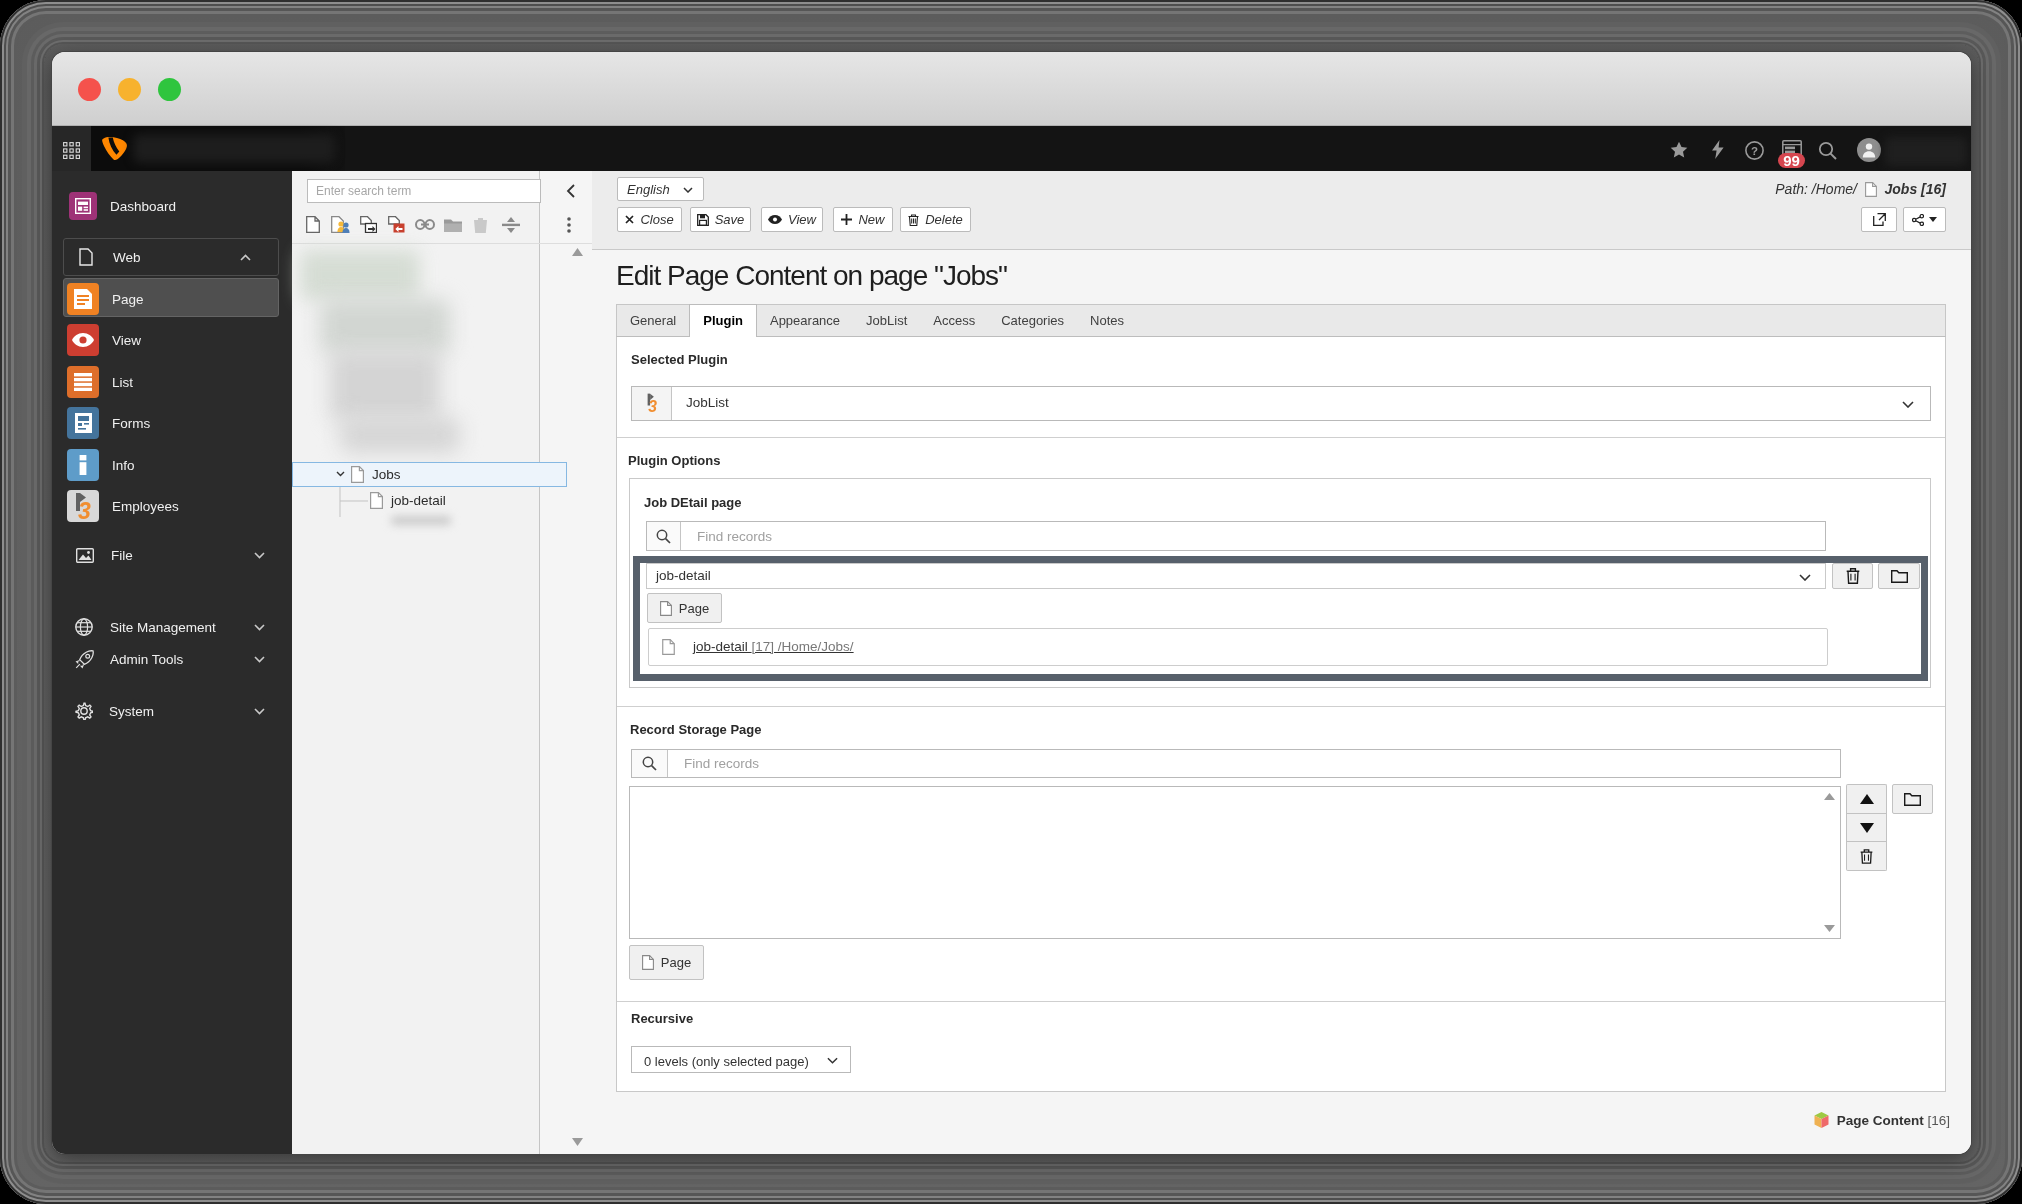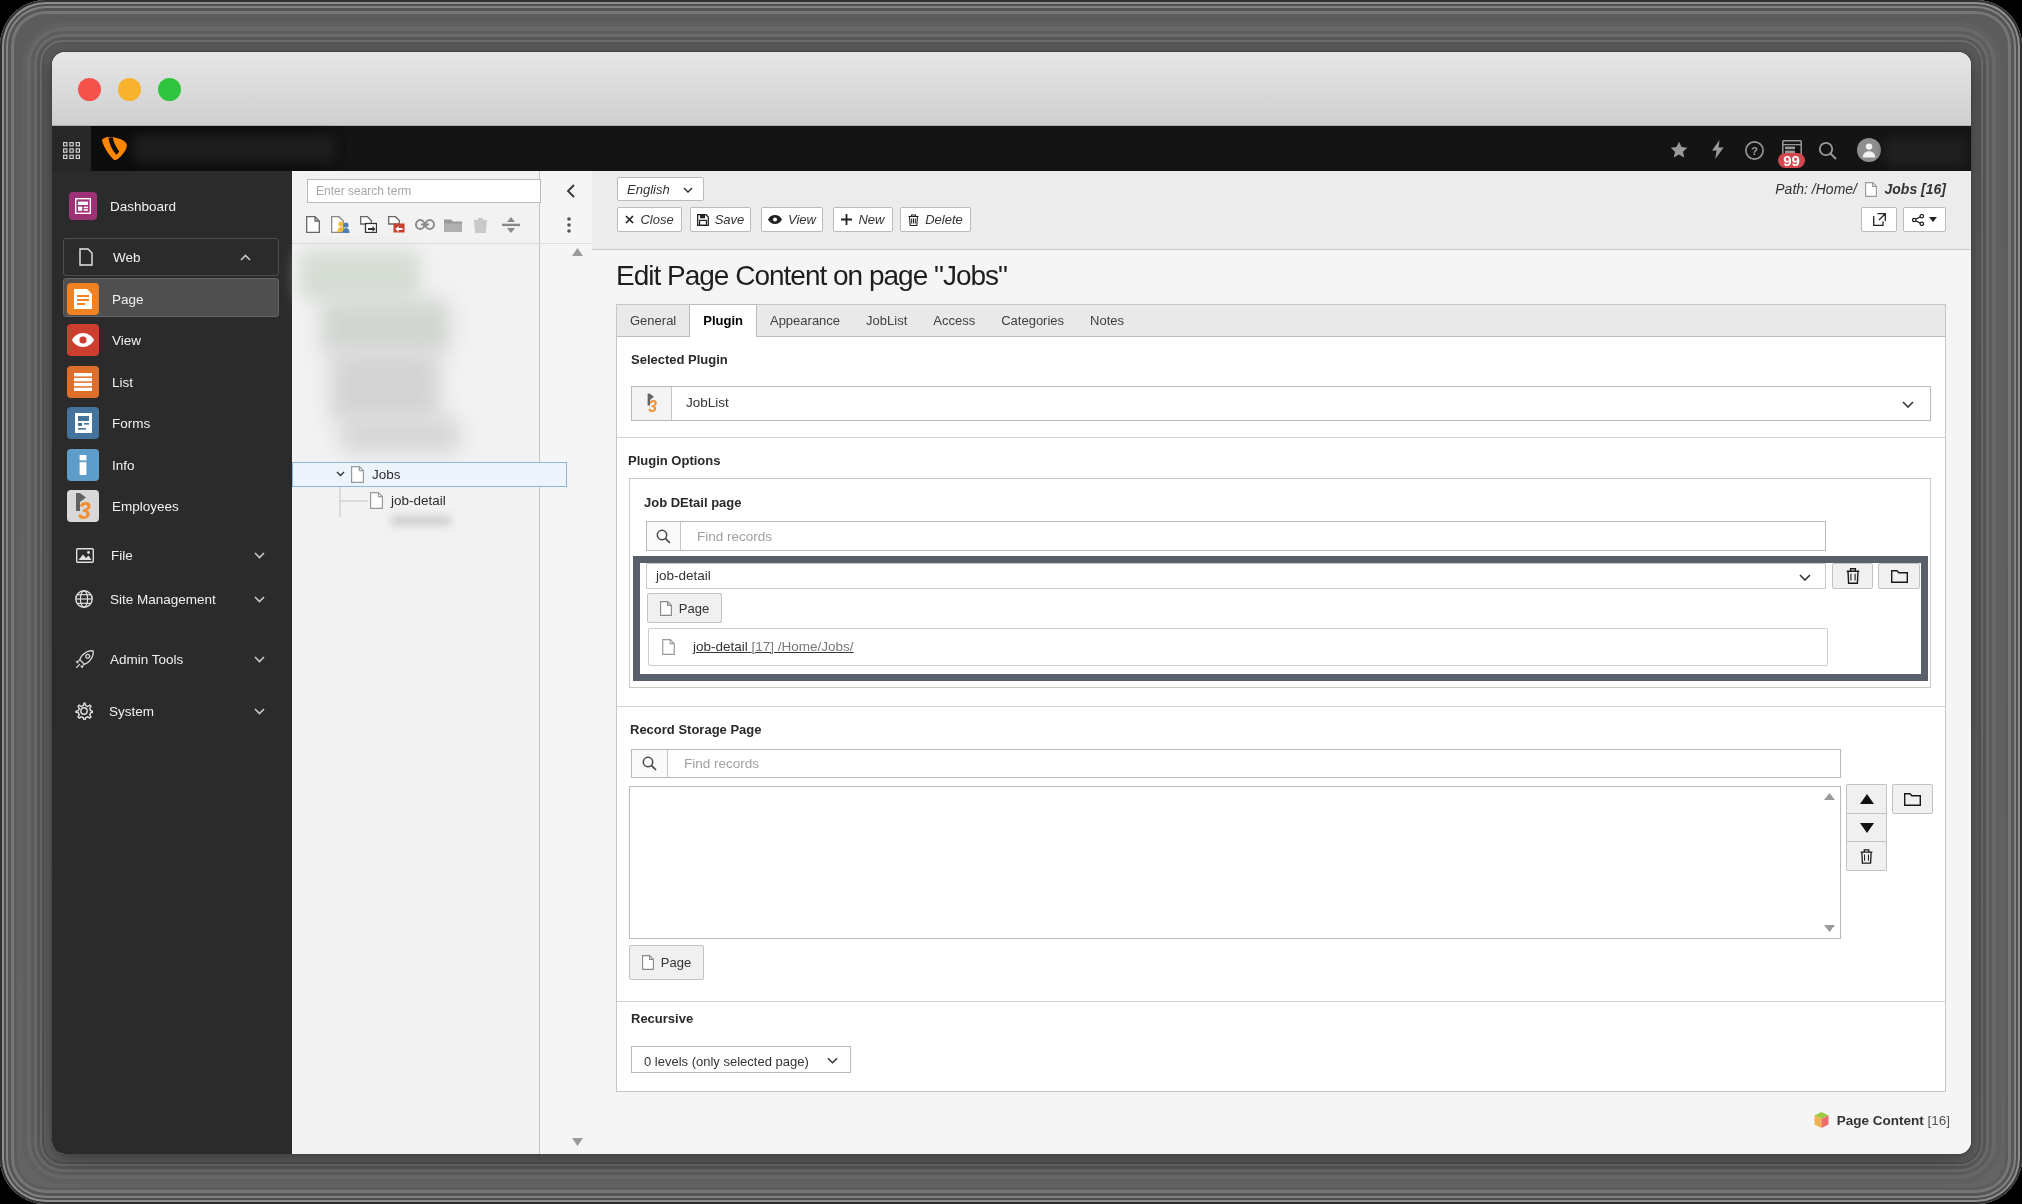--- a/index.html
+++ b/index.html
@@ -231,21 +231,21 @@
       <svg width="18" height="15" viewBox="0 0 18 15">
         <rect x="0.7" y="0.7" width="16.6" height="13.6" rx="1" fill="none" stroke="#e0e0e0" stroke-width="1.4"></rect>
         <path d="M2.5 12 L7 6.5 L10 10 L12.5 7.5 L15.5 12 Z" fill="#e0e0e0"></path>
         <circle cx="12.5" cy="4.5" r="1.4" fill="#e0e0e0"></circle>
       </svg>
       <span style="margin-left:17px;">File</span>
       <svg class="chev" width="11" height="7" viewBox="0 0 11 7">
           <path d="M1 1 L5.5 5.5 L10 1" fill="none" stroke="#c9c9c9" stroke-width="1.6"></path>
         </svg>
     </div>
-    <div class="sb-row" style="top:412px; height:32px; padding-left:23px;">
+    <div class="sb-row" style="top:440px; height:32px; padding-left:23px;">
       <svg width="18" height="18" viewBox="0 0 18 18">
         <circle cx="9" cy="9" r="8.2" fill="none" stroke="#e0e0e0" stroke-width="1.4"></circle>
         <ellipse cx="9" cy="9" rx="3.6" ry="8.2" fill="none" stroke="#e0e0e0" stroke-width="1.2"></ellipse>
         <line x1="0.8" y1="9" x2="17.2" y2="9" stroke="#e0e0e0" stroke-width="1.2"></line>
         <line x1="1.8" y1="4.7" x2="16.2" y2="4.7" stroke="#e0e0e0" stroke-width="1.2"></line>
         <line x1="1.8" y1="13.3" x2="16.2" y2="13.3" stroke="#e0e0e0" stroke-width="1.2"></line>
       </svg>
       <span style="margin-left:17px;">Site Management</span>
       <svg class="chev" width="11" height="7" viewBox="0 0 11 7">
           <path d="M1 1 L5.5 5.5 L10 1" fill="none" stroke="#c9c9c9" stroke-width="1.6"></path>

